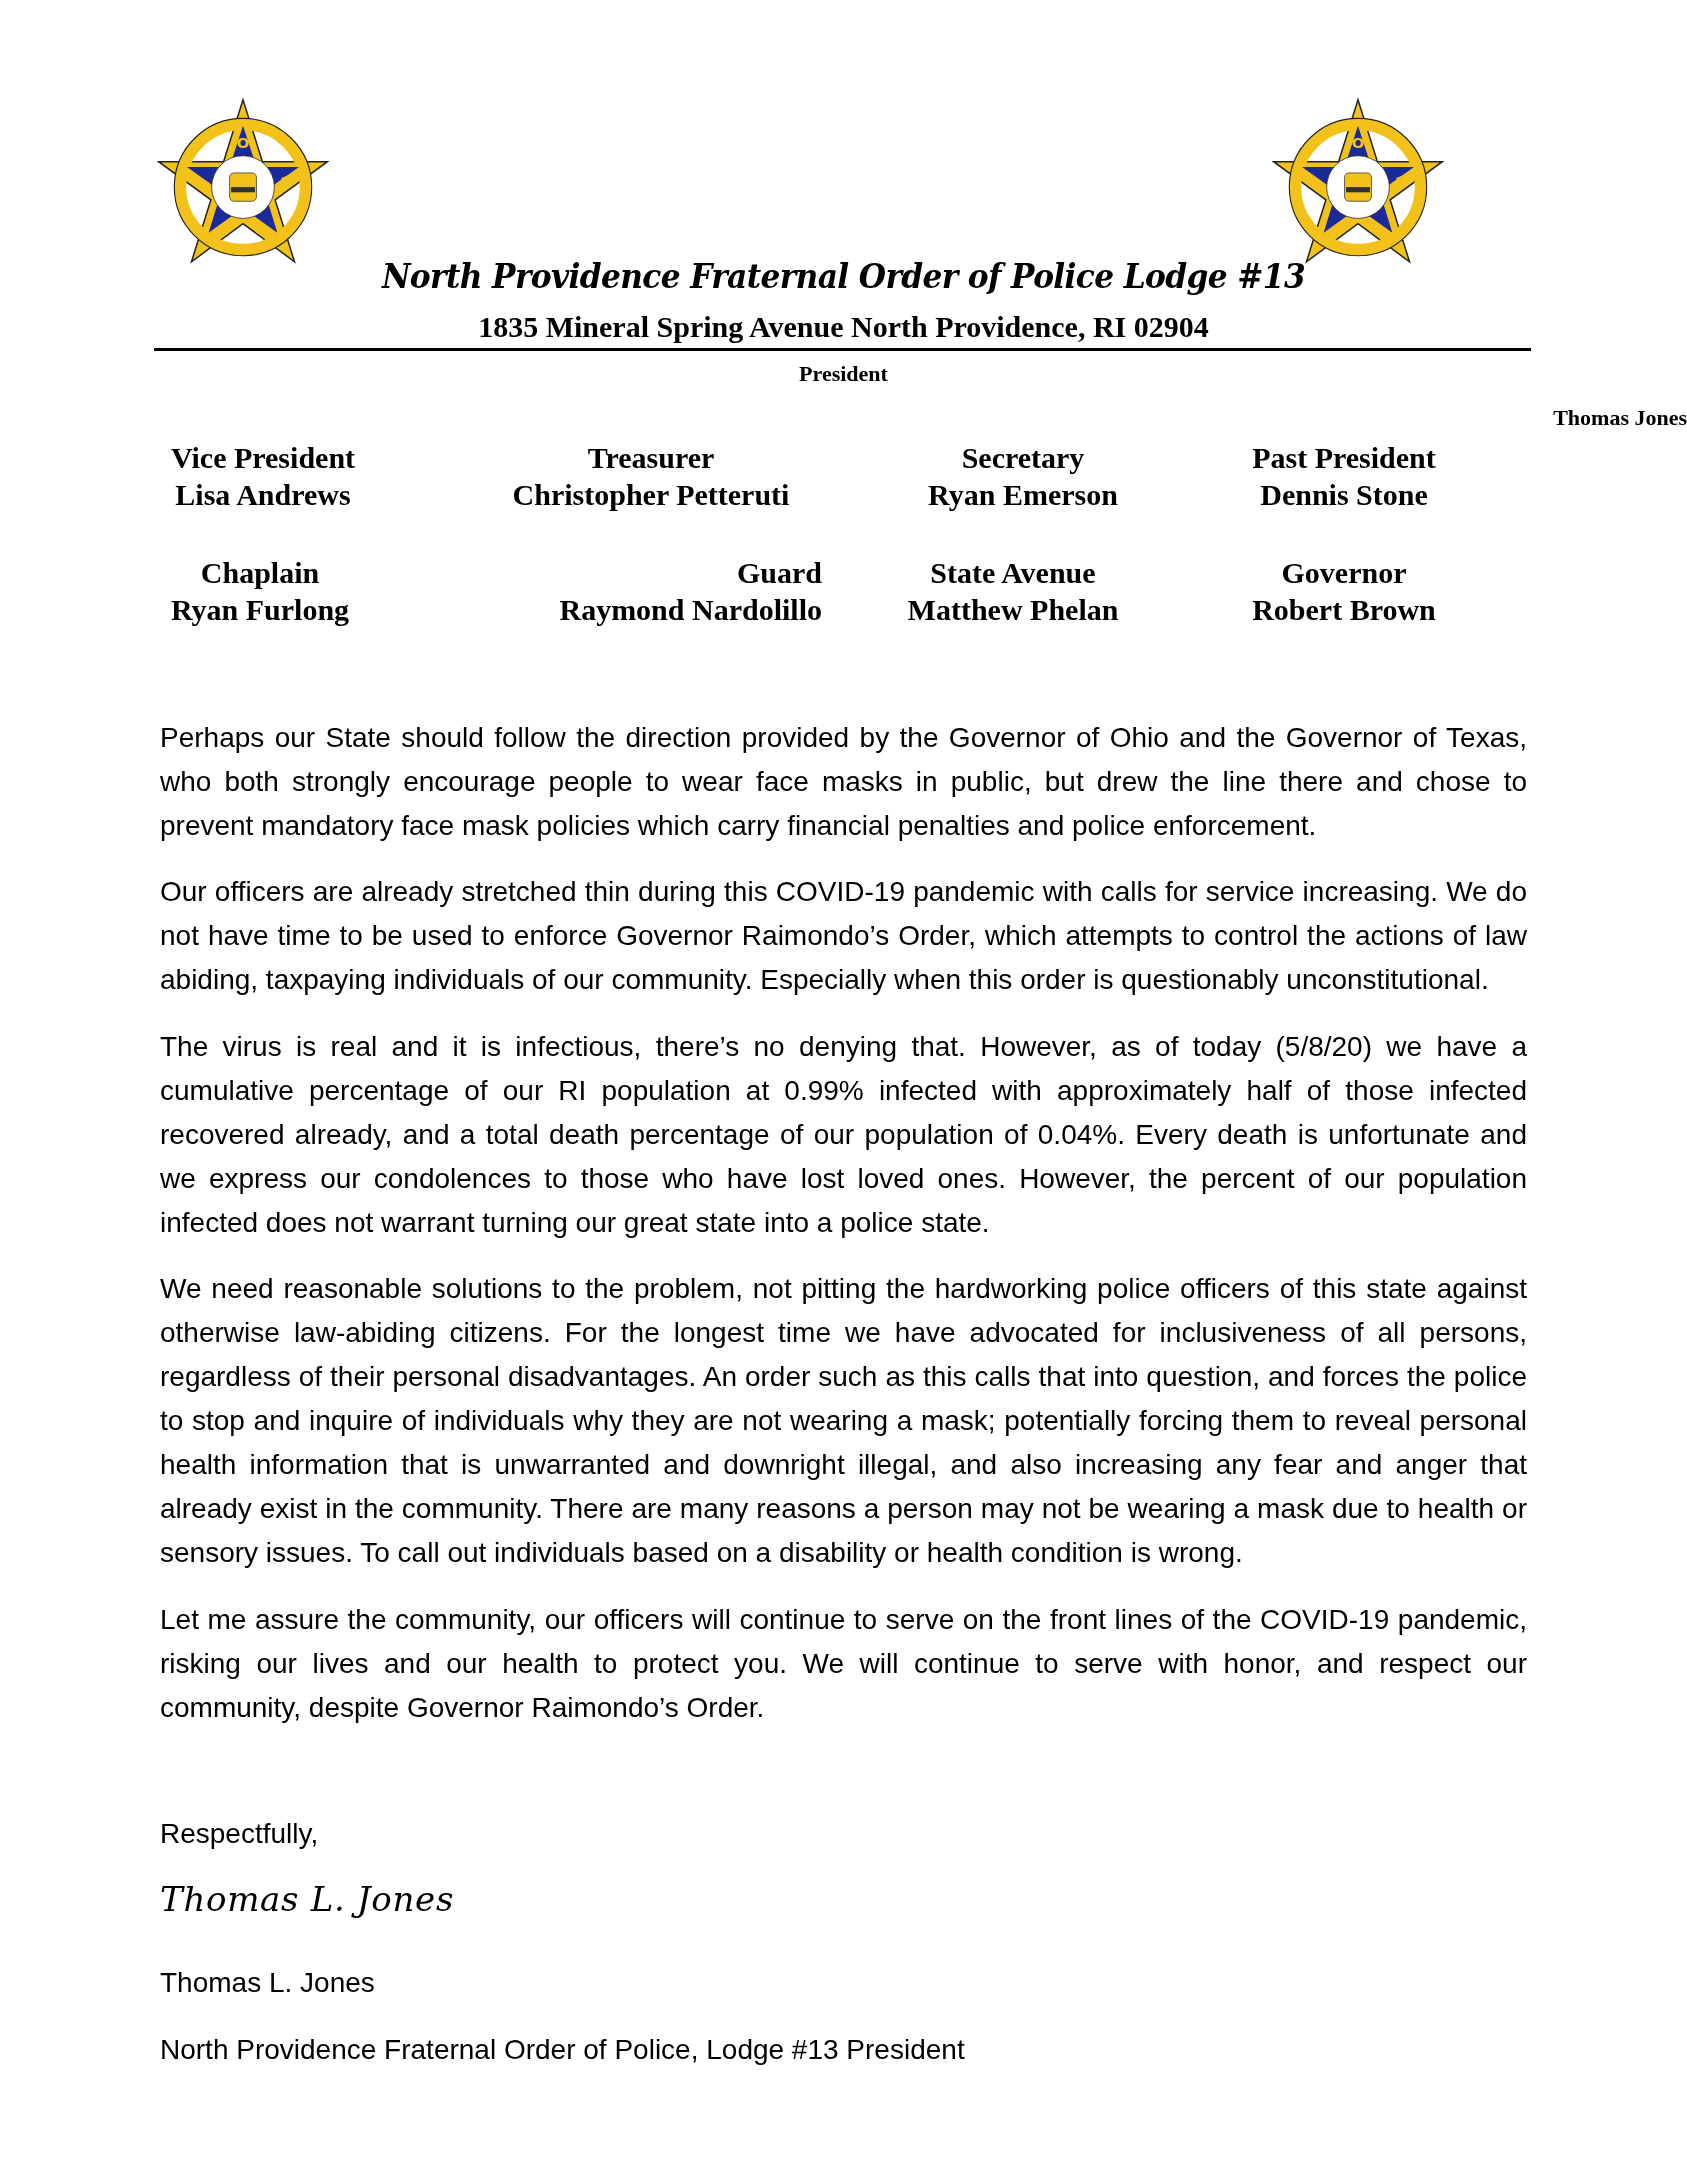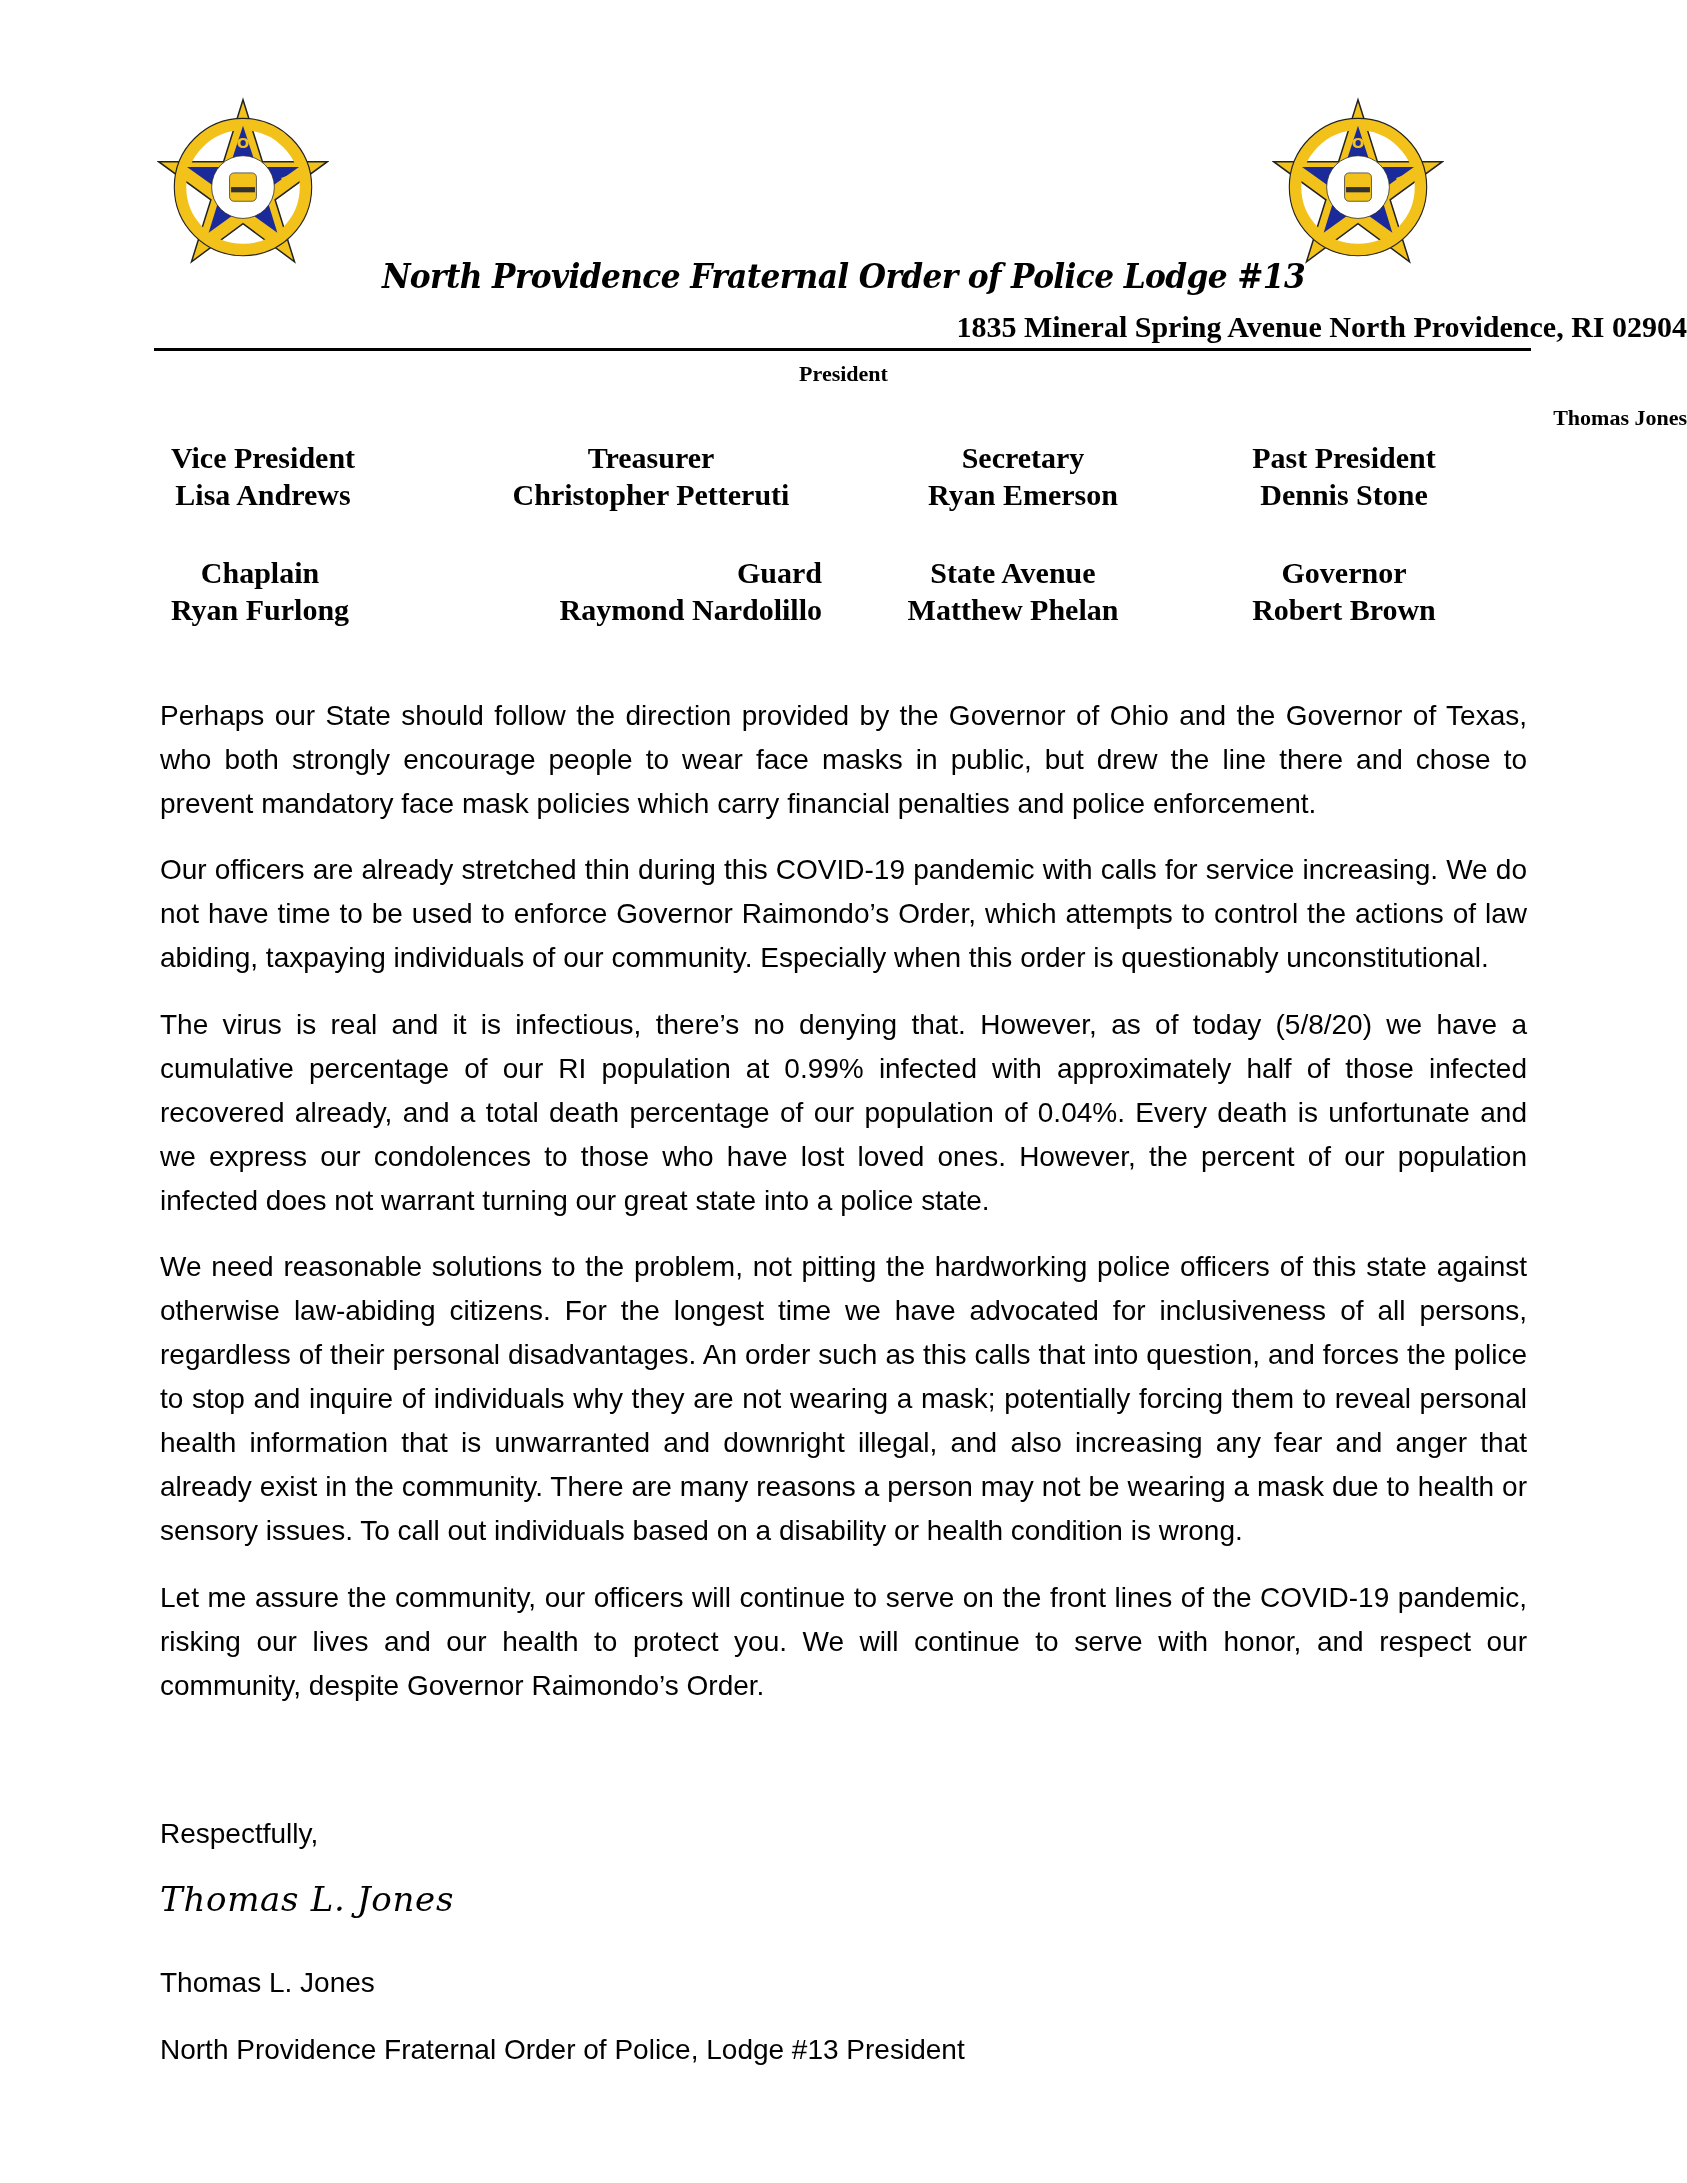--- a/index.html
+++ b/index.html
@@ -6,36 +6,36 @@
   body { width: 1687px; height: 2183px; position: relative; overflow: hidden; color: #000; }
   .abs { position: absolute; }
   .logo { width: 172px; height: 168px; }
   .lodge-title {
     left: 0; width: 1687px; top: 254px; text-align: center;
     font-family: "DejaVu Serif", serif; font-style: italic; font-weight: bold;
     font-size: 34px; letter-spacing: -0.7px; line-height: 45px;
     transform: scaleX(0.92);
   }
   .address {
-    left: 0; width: 1687px; top: 310px; text-align: right;
+    left: 0; width: 1687px; top: 310px; text-align: center;
     font-family: "Liberation Serif", serif; font-weight: bold; font-size: 30px; line-height: 34px;
   }
   .rule { left: 154px; width: 1377px; top: 348px; height: 3px; background: #000; }
   .president-label, .president-name {
     left: 0; width: 1687px; text-align: center;
     font-family: "Liberation Serif", serif; font-weight: bold; font-size: 22px; line-height: 39px;
   }
   .president-label { top: 354px; }
   .president-name { top: 398px; text-align: right; }
   .officer {
     width: 388px; text-align: center;
     font-family: "Liberation Serif", serif; font-weight: bold; font-size: 30px; line-height: 37px;
   }
   .body-text {
-    left: 160px; width: 1367px; top: 694px;
+    left: 160px; width: 1367px; top: 716px;
     font-family: "Liberation Sans", sans-serif; font-size: 28px; line-height: 44px;
     text-align: justify;
   }
   .body-text p { margin: 0 0 22.4px 0; }
   .closing {
     left: 160px;
     font-family: "Liberation Sans", sans-serif; font-size: 28px; line-height: 37px; text-align: center;
   }
   .signature {
     left: 160px; top: 1873px;

